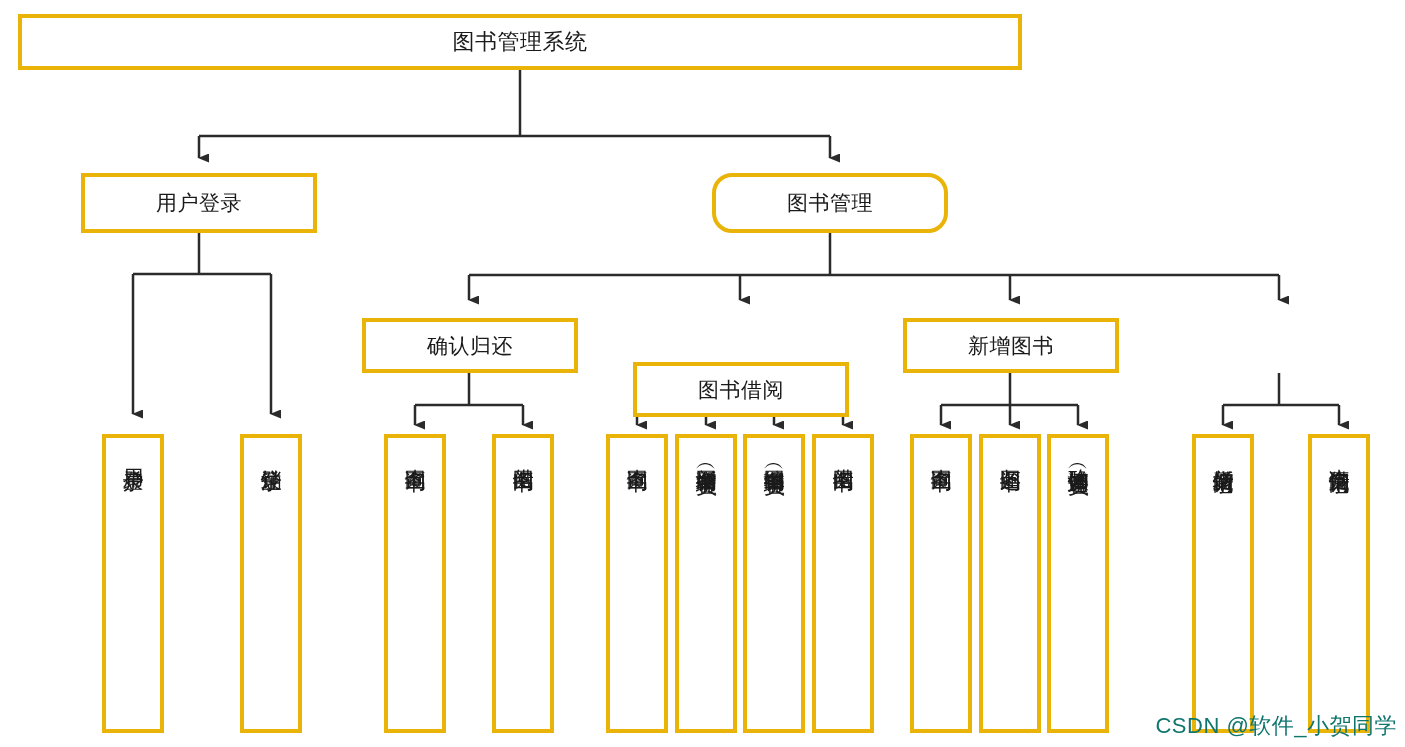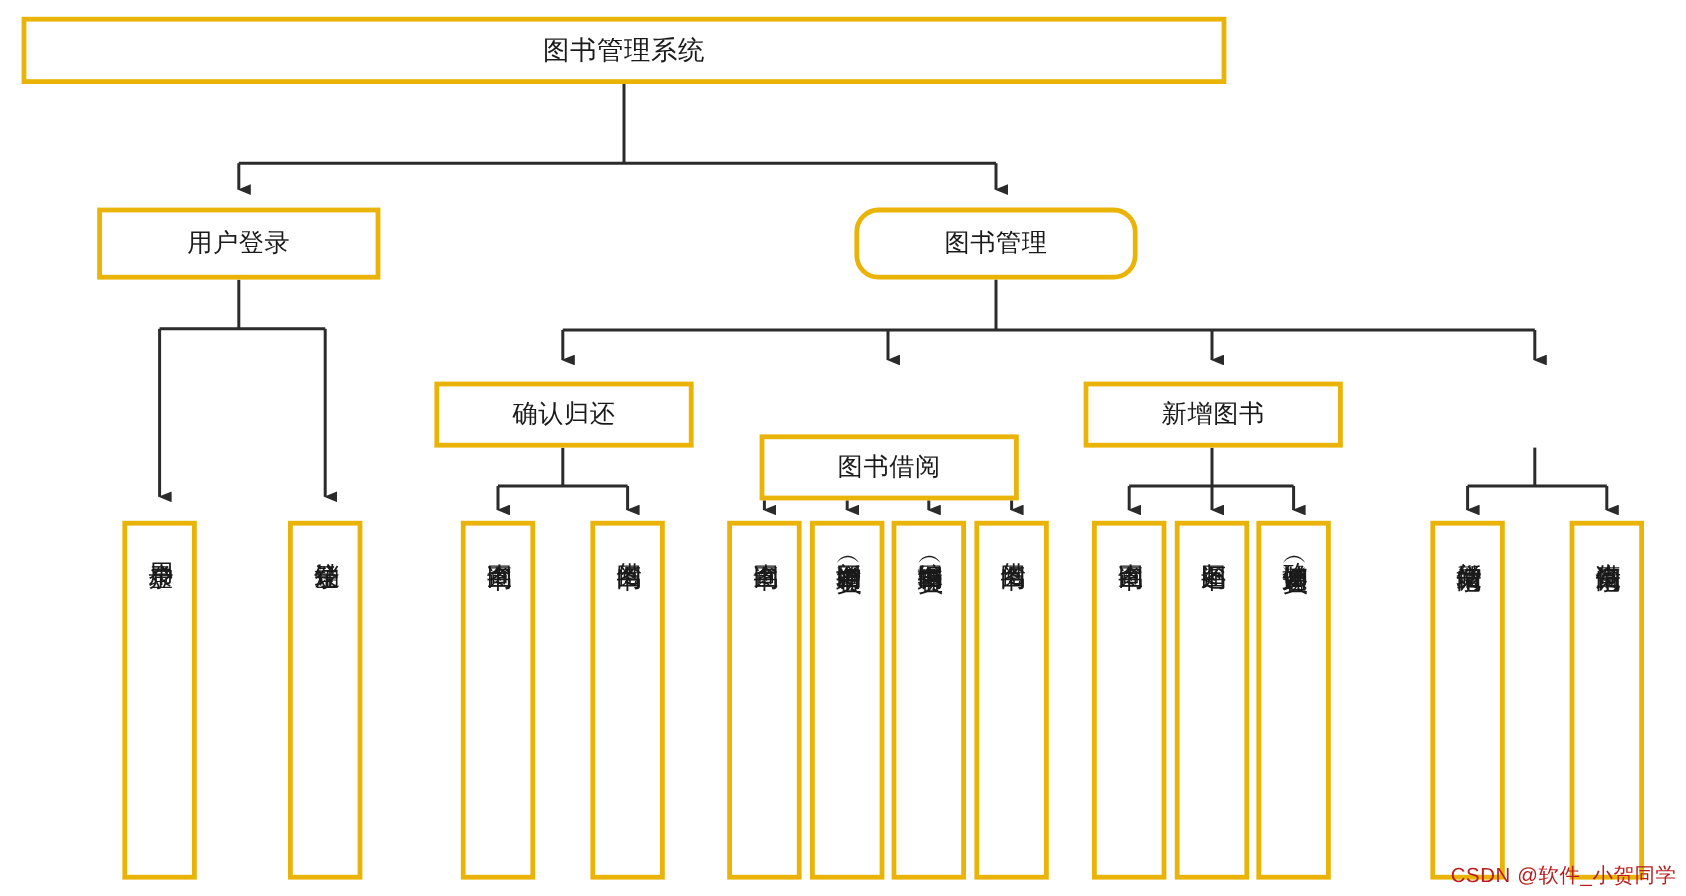--- a/index.html
+++ b/index.html
@@ -61,22 +61,22 @@
     text-orientation: upright;
     font-size: 21px;
     line-height: 1.08;
     letter-spacing: 1px;
     white-space: nowrap;
   }
   #watermark {
     position: absolute;
     right: 8px;
     bottom: 6px;
-    font-size: 17px;
-    color: #b91c1c;
+    font-size: 22px;
+    color: #0f766e;
     letter-spacing: 0.5px;
     user-select: none;
     white-space: nowrap;
   }
 </style>
 </head>
 <body>
 
 <div id="diagram-root">
 

